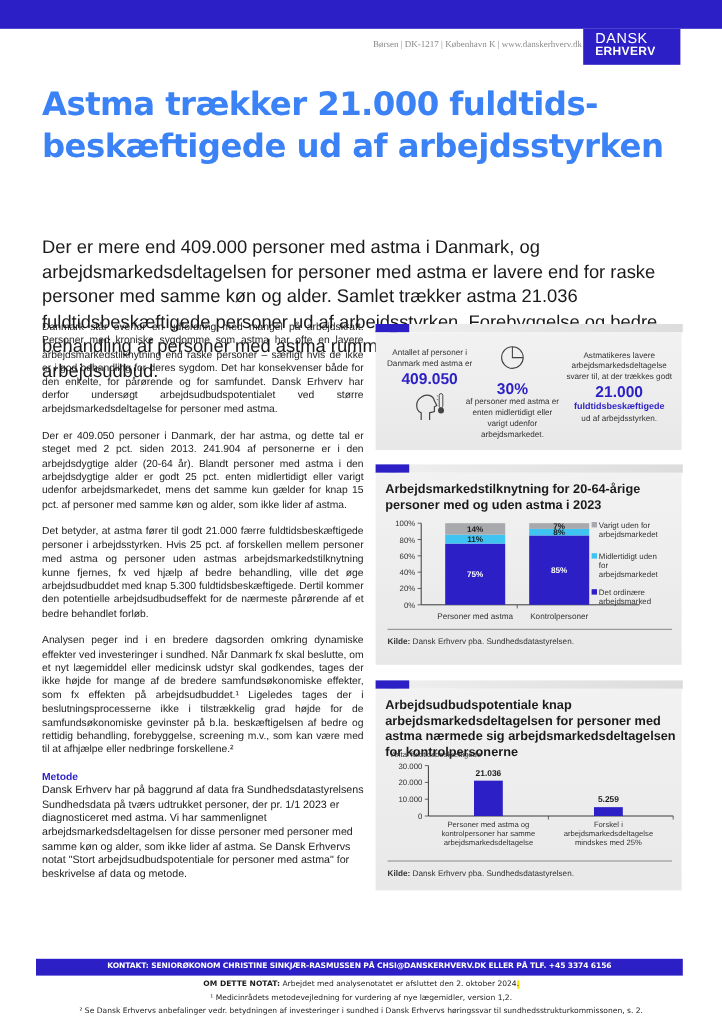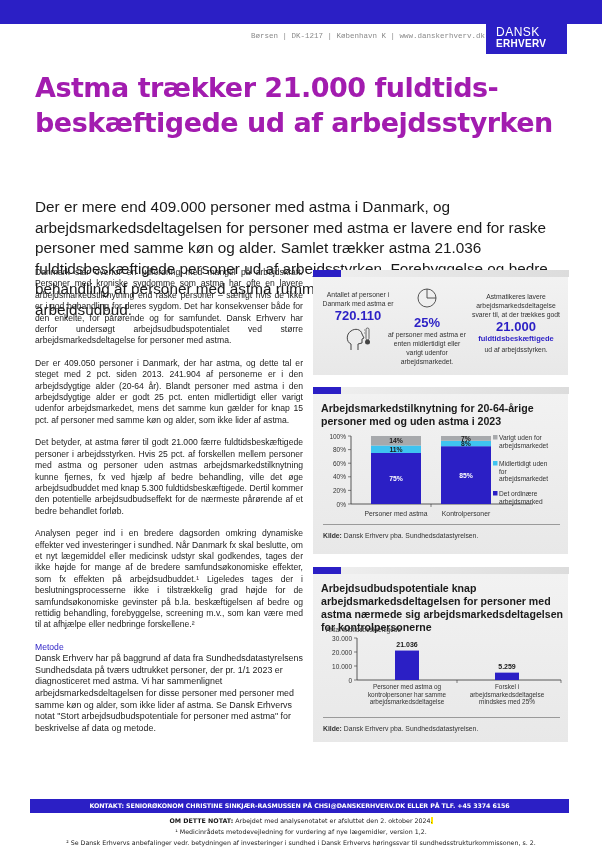--- a/index.html
+++ b/index.html
@@ -1,30 +1,30 @@
 <!DOCTYPE html>
 <html><head>
 <meta charset="utf-8">
 <style>
   * { box-sizing: border-box; margin: 0; padding: 0; }
   html, body { width: 602px; height: 850px; background: #ffffff; overflow: hidden; }
   body { position: relative; font-family: "Liberation Sans", sans-serif; color: #1a1a1a; }
 
   .topbar { position: absolute; left: 0; top: 0; width: 602px; height: 24px; background: #2b1fc5; }
-  .addr { position: absolute; right: 117px; top: 32px; font-size: 7.5px; color: #8a8a8a; font-family: Liberation Mono, monospace; }
+  .addr { position: absolute; right: 117px; top: 32px; font-size: 7.5px; color: #8a8a8a; font-family: Liberation Serif, serif; }
   .logo { position: absolute; left: 486px; top: 24px; width: 81px; height: 30px; background: #2b1fc5; color: #fff; padding: 2px 12px 0 10px; line-height: 12px; }
   .logo .l1 { font-size: 12px; font-weight: normal; letter-spacing: 0.5px; display: block; }
   .logo .l2 { font-size: 10px; font-weight: bold; letter-spacing: 0.3px; display: block; }
 
-  .title { position: absolute; left: 35px; top: 70px; width: 520px; font-family: "DejaVu Sans", sans-serif; font-weight: bold; font-size: 27px; line-height: 35px; color: #a21caf; letter-spacing: -0.5px; }
+  .title { position: absolute; left: 35px; top: 70px; width: 520px; font-family: "DejaVu Sans", sans-serif; font-weight: bold; font-size: 27px; line-height: 35px; color: #3b82f6; letter-spacing: -0.5px; }
   .lead { position: absolute; left: 35px; top: 157px; width: 540px; font-family: "Liberation Sans", sans-serif; font-size: 15.3px; line-height: 20.5px; color: #1a1a1a; margin-top: 40px; }
 
   .col-left { position: absolute; left: 35px; top: 267px; width: 268px; font-size: 8.6px; line-height: 11.4px; color: #222; text-align: justify; }
   .col-left p { margin-bottom: 11px; }
-  .col-left .metode-h { color: #2b1fc5; font-weight: normal; margin-top: 0; }
+  .col-left .metode-h { color: #2b1fc5; font-weight: bold; margin-top: 0; }
   .col-left .metode { text-align: left; margin-bottom: 0; font-size: 8.9px; line-height: 11.6px; }
 
   .panel { position: absolute; left: 313px; width: 255px; background: linear-gradient(180deg, #f2f2f2 0%, #e8e8e8 100%); }
   .panel-tab { position: absolute; left: 313px; width: 256px; height: 7px; background: linear-gradient(90deg, #f0f0f0, #dcdcdc); }
   .panel-tab .blue { position: absolute; left: 0; top: 0; width: 28px; height: 7px; background: #2b1fc5; }
   .panel-tab .blue::after { content: ""; position: absolute; left: 12px; top: 7px; border-left: 3px solid transparent; border-right: 3px solid transparent; border-top: 3px solid #2b1fc5; }
 
   .kpi { position: absolute; text-align: center; font-size: 6.8px; line-height: 9px; color: #333; }
   .kpi .big { color: #2b1fc5; font-weight: bold; font-size: 13px; line-height: 15px; }
   .kpi .mid { color: #2b1fc5; font-weight: bold; font-size: 7.5px; }
@@ -63,36 +63,36 @@
   <p class="metode">Dansk Erhverv har på baggrund af data fra Sundhedsdatastyrelsens Sundhedsdata på tværs udtrukket personer, der pr. 1/1 2023 er diagnosticeret med astma. Vi har sammenlignet arbejdsmarkedsdeltagelsen for disse personer med personer med samme køn og alder, som ikke lider af astma. Se Dansk Erhvervs notat "Stort arbejdsudbudspotentiale for personer med astma" for beskrivelse af data og metode.</p>
 </div>
 
 <div class="panel-tab" style="top:270px;">
     <div class="blue"></div>
   </div>
 <div class="panel" style="top:277px;height:98px;"></div>
 
 <div class="kpi" style="left:318px;top:290px;width:80px;">
   <div>Antallet af personer i Danmark med astma er</div>
-  <div class="big">720.110</div>
+  <div class="big">409.050</div>
   <svg width="30" height="28" viewBox="0 0 30 28" style="margin-top:1px">
     <path d="M8 26 L8 20 C3 18 3 10 8 7 C12 4 18 5 19 10 L21 14 L19 15 L19 19 L15 20 L15 26" fill="none" stroke="#444" stroke-width="1"></path>
     <rect x="23" y="4" width="3" height="12" rx="1.5" fill="none" stroke="#444" stroke-width="0.8"></rect>
     <circle cx="24.5" cy="18" r="2.5" fill="#444"></circle>
     <line x1="21" y1="6" x2="22" y2="6" stroke="#444" stroke-width="0.6"></line>
     <line x1="21" y1="9" x2="22" y2="9" stroke="#444" stroke-width="0.6"></line>
   </svg>
 </div>
 
 <div class="kpi" style="left:382px;top:287px;width:90px;">
   <svg width="22" height="22" viewBox="0 0 22 22">
     <circle cx="11" cy="11" r="9" fill="none" stroke="#444" stroke-width="0.9"></circle>
     <path d="M11 2 L11 11 L20 11" fill="none" stroke="#444" stroke-width="0.9"></path>
   </svg>
-  <div class="big" style="margin-top:4px">25%</div>
+  <div class="big" style="margin-top:4px">30%</div>
   <div style="padding:0 4px">af personer med astma er enten midlertidigt eller varigt udenfor arbejdsmarkedet.</div>
 </div>
 
 <div class="kpi" style="left:470px;top:292px;width:92px;text-align:center;">
   <div>Astmatikeres lavere arbejdsmarkedsdeltagelse svarer til, at der trækkes godt</div>
   <div class="big">21.000</div>
   <div class="mid">fuldtidsbeskæftigede</div>
   <div style="margin-top:2px">ud af arbejdsstyrken.</div>
 </div>
 

